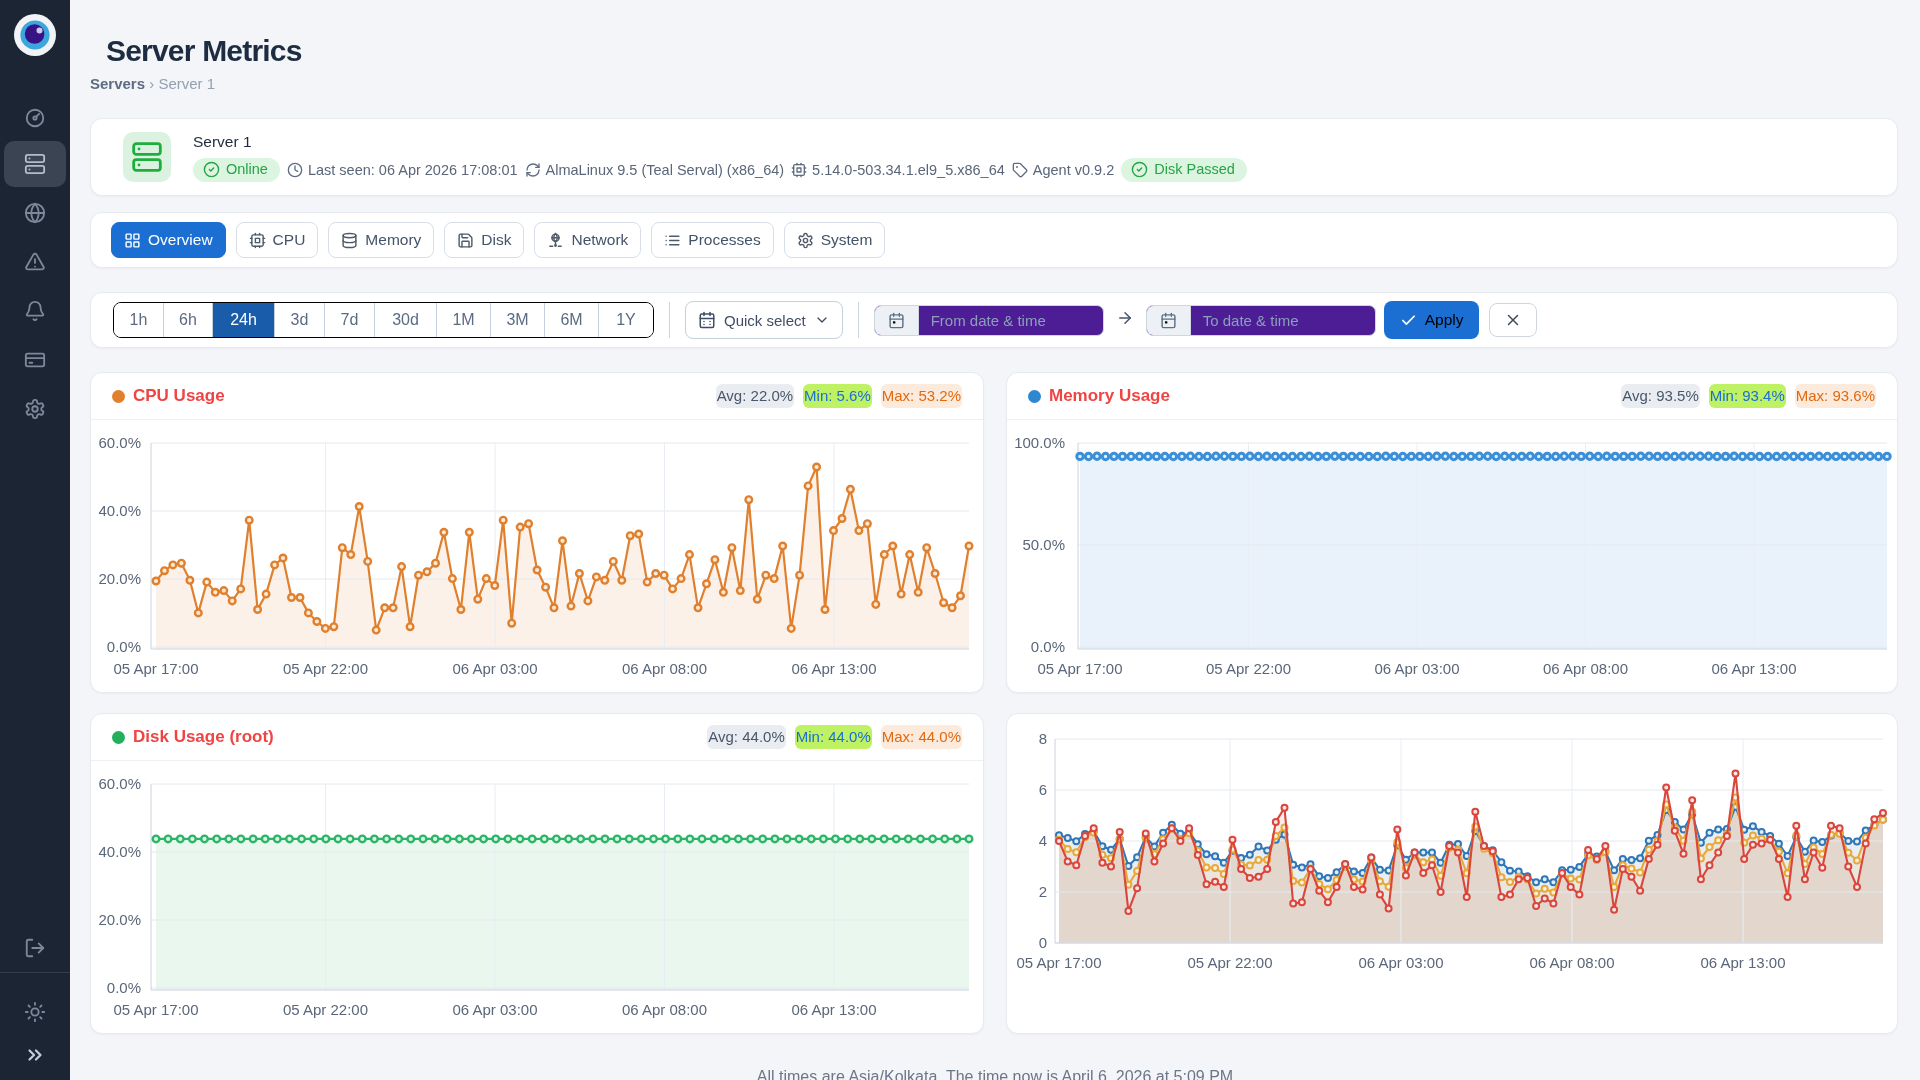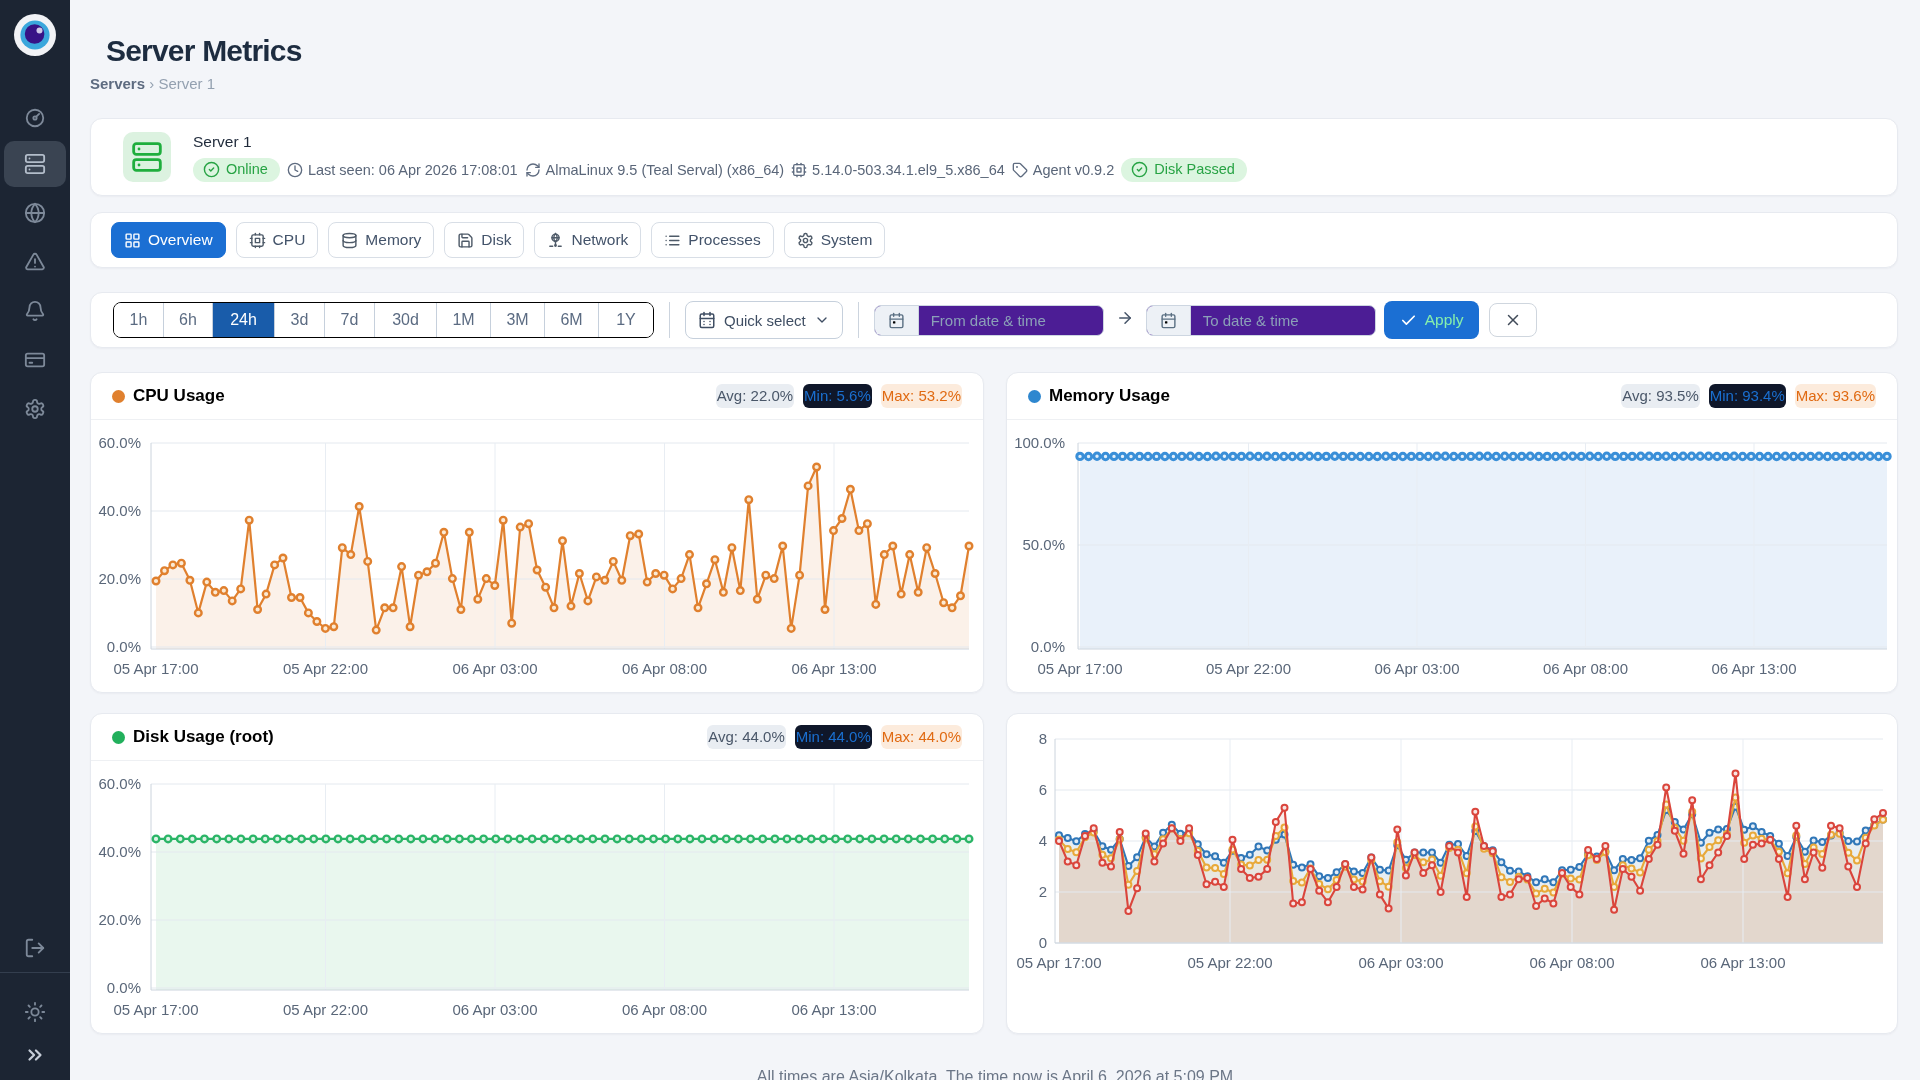--- a/index.html
+++ b/index.html
@@ -26,30 +26,30 @@
 .rangecard{left:20px;top:292px;width:1808px;height:56px;display:flex;align-items:center;padding:0 22px}
 .seg{display:flex;height:36px;border:1px solid #000000;border-radius:8px;overflow:hidden}
 .seg div{display:flex;align-items:center;justify-content:center;font-size:16px;color:#5b6b82;border-right:1px solid #c6d0dc;background:#fff}
 .seg div:last-child{border-right:none}
 .seg div.on{background:#195caa;color:#fff}
 .vdiv{width:1px;height:36px;background:#ccd4de;margin:0 15px}
 .qsel{display:inline-flex;align-items:center;gap:8px;height:38px;padding:0 12px;border:1px solid #c6d0dc;border-radius:8px;background:#fff;font-size:15px;color:#3f4e63}
 .dinput{display:flex;height:31px;align-self:center;border:1px solid #cdd6e1;border-radius:7px;overflow:hidden;background:#4c1d95}
 .dinput .ib{width:44px;background:#edf1f6;border-right:1px solid #cdd6e1;display:flex;align-items:center;justify-content:center}
 .dinput .ph{display:flex;align-items:center;padding:0 12px;font-size:15px;color:#8ba0b8;width:184px}
-.applybtn{display:inline-flex;align-items:center;gap:8px;height:38px;padding:0 16px;border-radius:8px;background:#1b6fd3;color:#86efac;font-size:15.5px}
+.applybtn{display:inline-flex;align-items:center;gap:8px;height:38px;padding:0 16px;border-radius:8px;background:#1b6fd3;color:#000000;font-size:15.5px}
 .xbtn{width:48px;height:34px;border:1px solid #cfd6de;border-radius:8px;background:#fff;display:flex;align-items:center;justify-content:center}
 .chartcard{height:321px}
 .chead{height:47px;display:flex;align-items:center;padding:0 21px;border-bottom:1px solid #eef0f3}
 .cdot{width:13px;height:13px;border-radius:50%;margin-right:8px}
-.ctitle{font-size:17px;font-weight:700;color:#000000}
+.ctitle{font-size:17px;font-weight:700;color:#ef4444}
 .cbadges{margin-left:auto;display:flex;gap:9px}
 .cb{font-size:15px;padding:3px 1px 4px;border-radius:6px}
 .cb.avg{background:#e9edf2;color:#4a5769}
-.cb.min{background:#0f172a;color:#1a6fd0}
+.cb.min{background:#bef264;color:#1a6fd0}
 .cb.max{background:#fcebdc;color:#e06a12}
 .lleg{margin-left:auto;display:flex;gap:12px;align-items:center;font-size:15.5px;font-weight:600}
 .lleg span{display:inline-flex;align-items:center;gap:4px}
 .sq{width:10px;height:10px;display:inline-block;border-radius:2px}
 .footer{position:absolute;left:0;top:1068px;width:1850px;text-align:center;font-size:16px;color:#6b7687}
 </style></head>
 <body>
 <div class="sidebar">
   <div class="logo">
     <svg width="44" height="44" viewBox="0 0 44 44">

